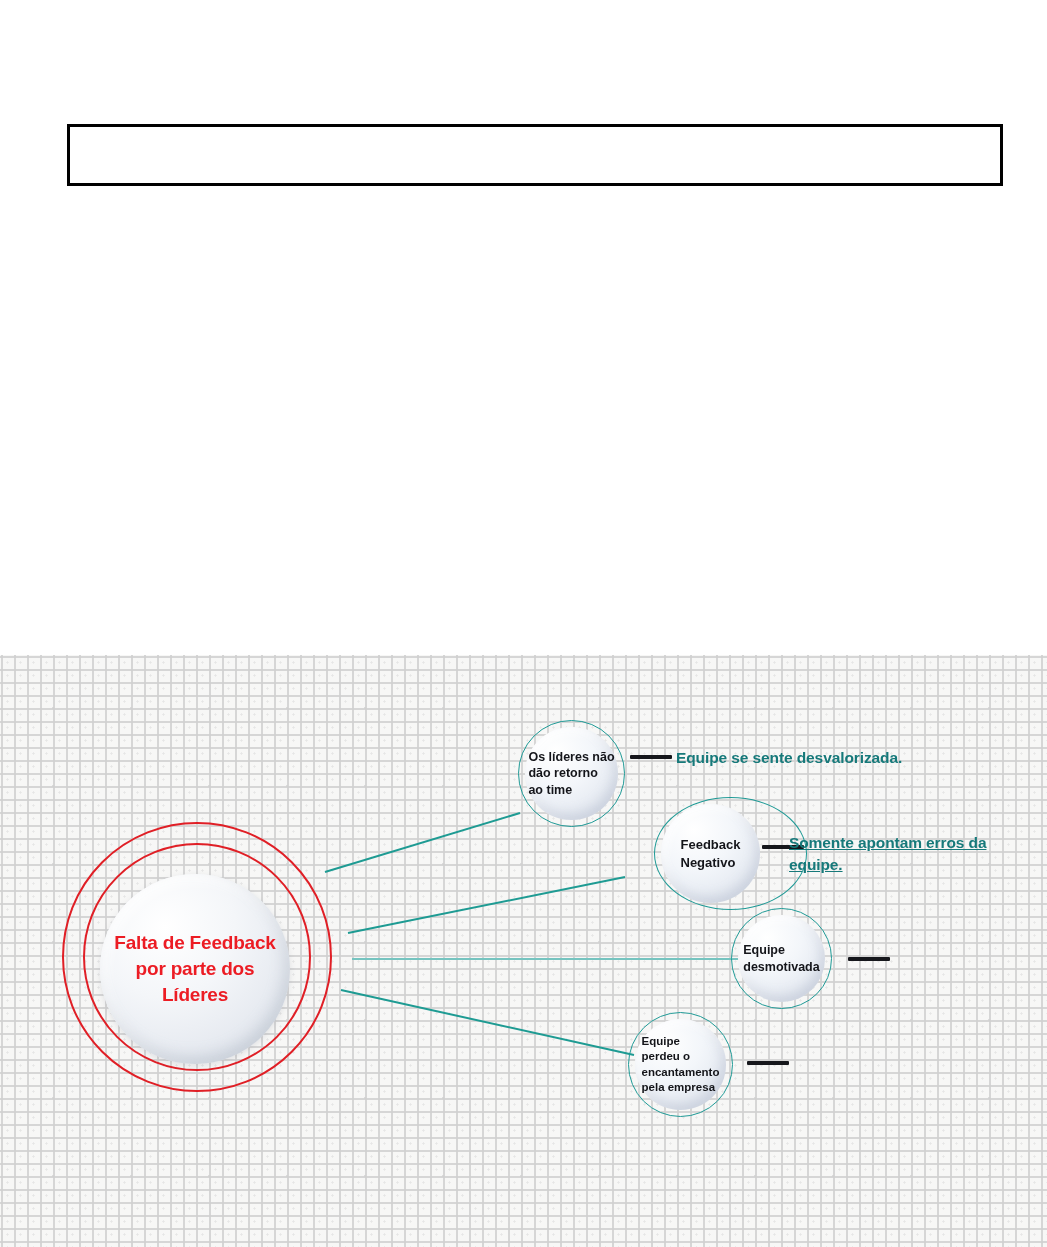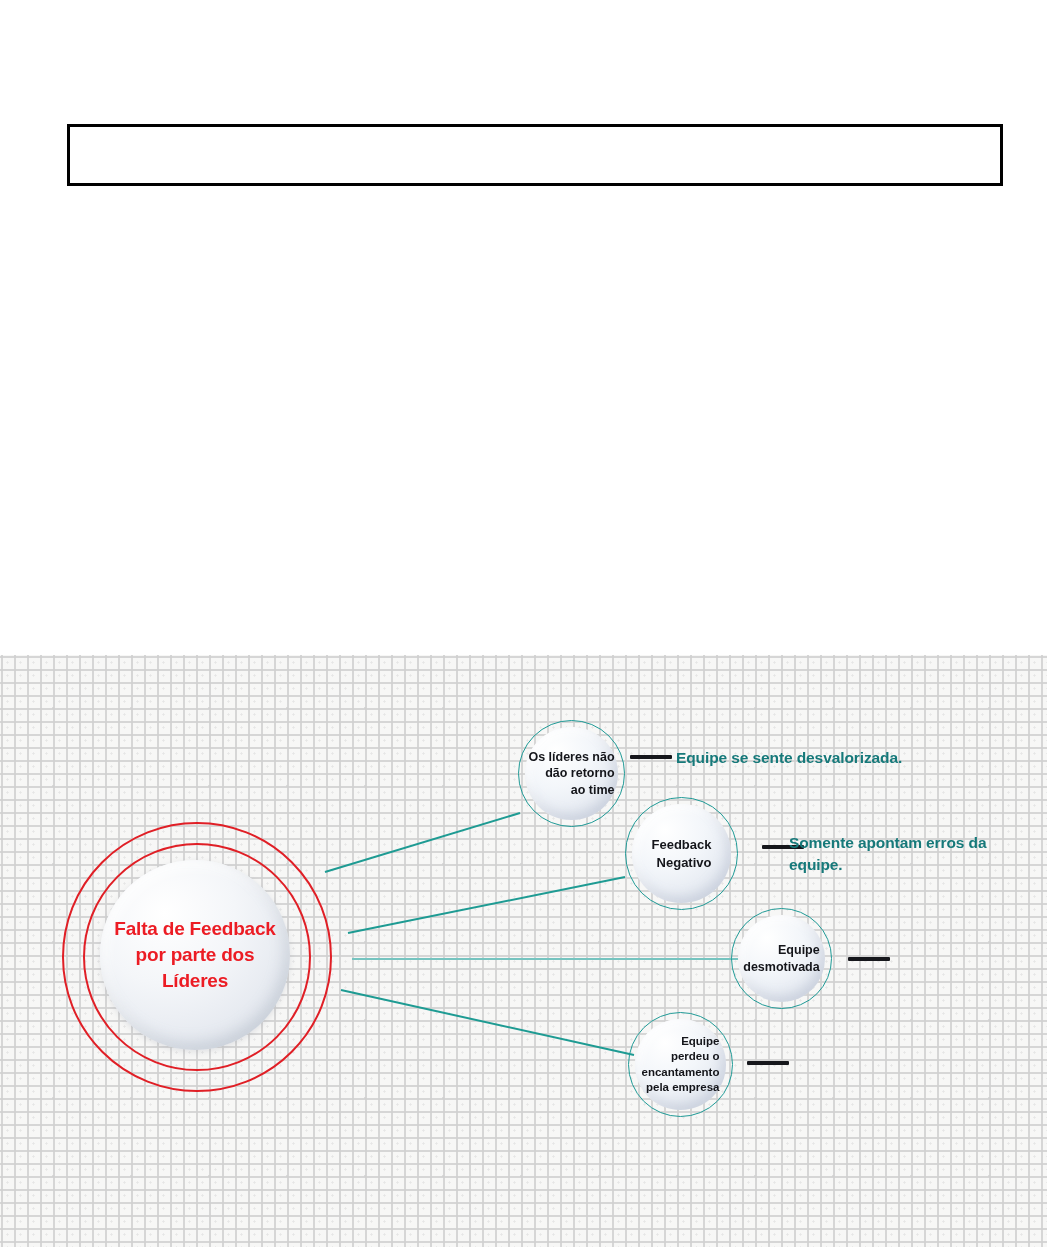--- a/index.html
+++ b/index.html
@@ -69,21 +69,21 @@
   }
   .ring {
     position: absolute;
     border-radius: 50%;
     border: 2.5px solid #e01f26;
   }
   #ring-outer { left: 0; top: 0; width: 266px; height: 266px; }
   #ring-inner { left: 21px; top: 21px; width: 224px; height: 224px; }
   #central-disc {
     position: absolute;
-    left: 38px; top: 38px;
+    left: 38px; top: 52px;
     width: 190px; height: 190px;
     border-radius: 50%;
     background: radial-gradient(circle at 34% 28%, #ffffff 0%, #f4f6f9 38%, #e4e8ef 74%, #d9dee7 100%);
     box-shadow: inset -5px -7px 14px rgba(160,170,185,.38),
                 inset 5px 6px 13px rgba(255,255,255,.95),
                 0 2px 6px rgba(120,130,145,.18);
     display: flex;
     align-items: center;
     justify-content: center;
   }
@@ -111,21 +111,21 @@
     background: radial-gradient(circle at 33% 26%, #ffffff 0%, #f3f6fa 40%, #e3e8f0 76%, #dbe0ea 100%);
     box-shadow: inset -4px -6px 11px rgba(160,170,190,.34),
                 inset 4px 5px 10px rgba(255,255,255,.95);
     display: flex;
     align-items: center;
     justify-content: center;
   }
   .sat-label {
     color: #14151a;
     font-weight: bold;
-    text-align: right;
+    text-align: left;
     line-height: 1.32;
     white-space: pre-line;
   }
 
   
   .dash {
     position: absolute;
     height: 4px;
     background: #16171c;
     border-radius: 1px;
@@ -169,29 +169,29 @@
     <div class="sat-ring"></div>
     <div class="sat-disc" style="left:7px; top:7px; width:93px; height:93px;">
       <div class="sat-label" style="font-size:12.5px;">Os líderes não
 dão retorno
 ao time</div>
     </div>
   </div>
   <div class="dash" style="left:630px; top:100px; width:42px;"></div>
   <div class="consequence" style="left:676px; top:92px; width:300px; white-space:pre-line;">Equipe se sente desvalorizada.</div>
 
-  <div class="sat-node" style="left:625px; top:142px; width:113px; height:113px;">
+  <div class="sat-node" style="left:654px; top:142px; width:113px; height:113px;padding-left:40px;">
     <div class="sat-ring"></div>
     <div class="sat-disc" style="left:7px; top:7px; width:99px; height:99px;">
       <div class="sat-label" style="font-size:13px;">Feedback
 Negativo</div>
     </div>
   </div>
   <div class="dash" style="left:762px; top:190px; width:42px;"></div>
-  <div class="consequence" style="left:789px; top:177px; width:230px; white-space:pre-line;">Somente apontam erros da
+  <div class="consequence" style="left:789px; top:177px; width:230px; white-space:pre-line;text-decoration:underline;">Somente apontam erros da
 equipe.</div>
 
   <div class="sat-node" style="left:731px; top:253px; width:101px; height:101px;">
     <div class="sat-ring"></div>
     <div class="sat-disc" style="left:7px; top:7px; width:87px; height:87px;">
       <div class="sat-label" style="font-size:12.5px;">Equipe
 desmotivada</div>
     </div>
   </div>
   <div class="dash" style="left:848px; top:302px; width:42px;"></div>

